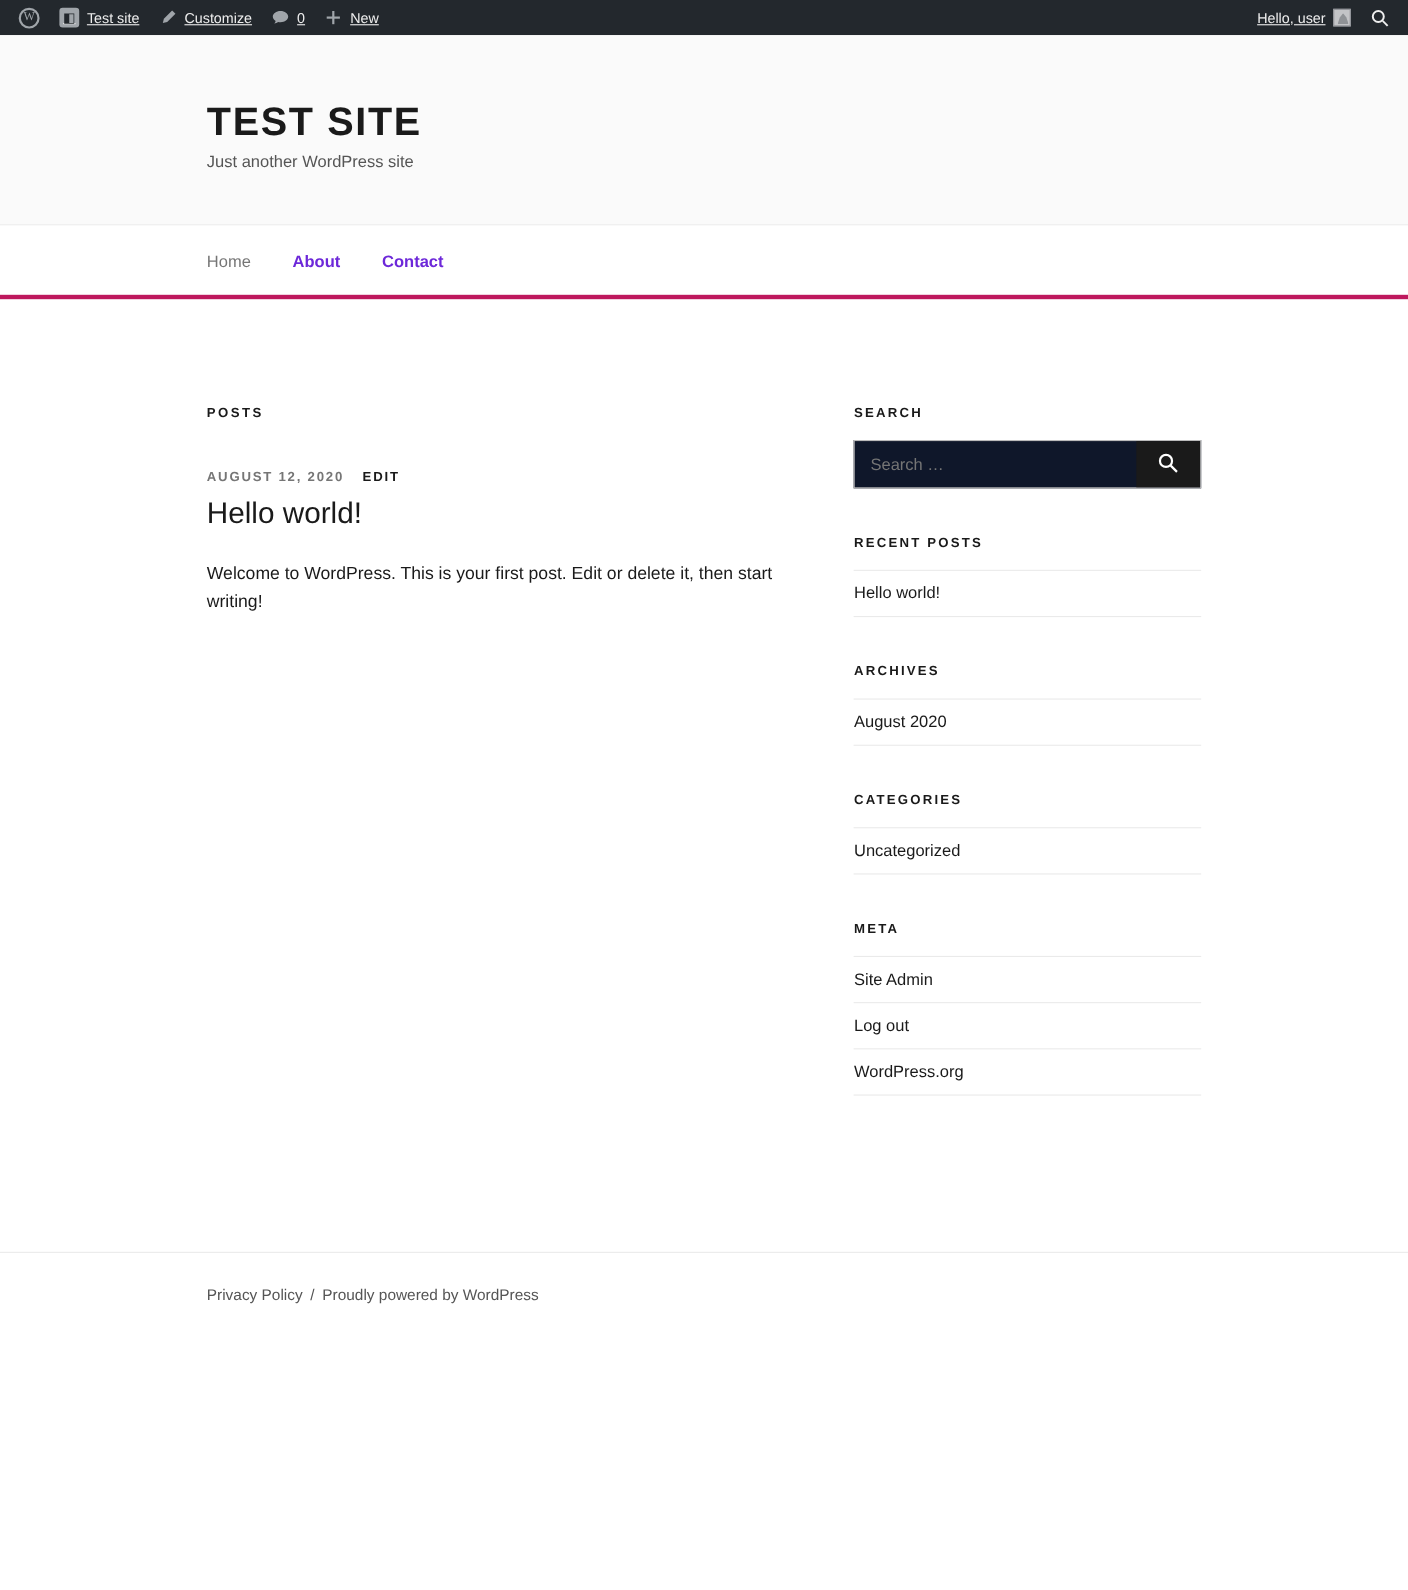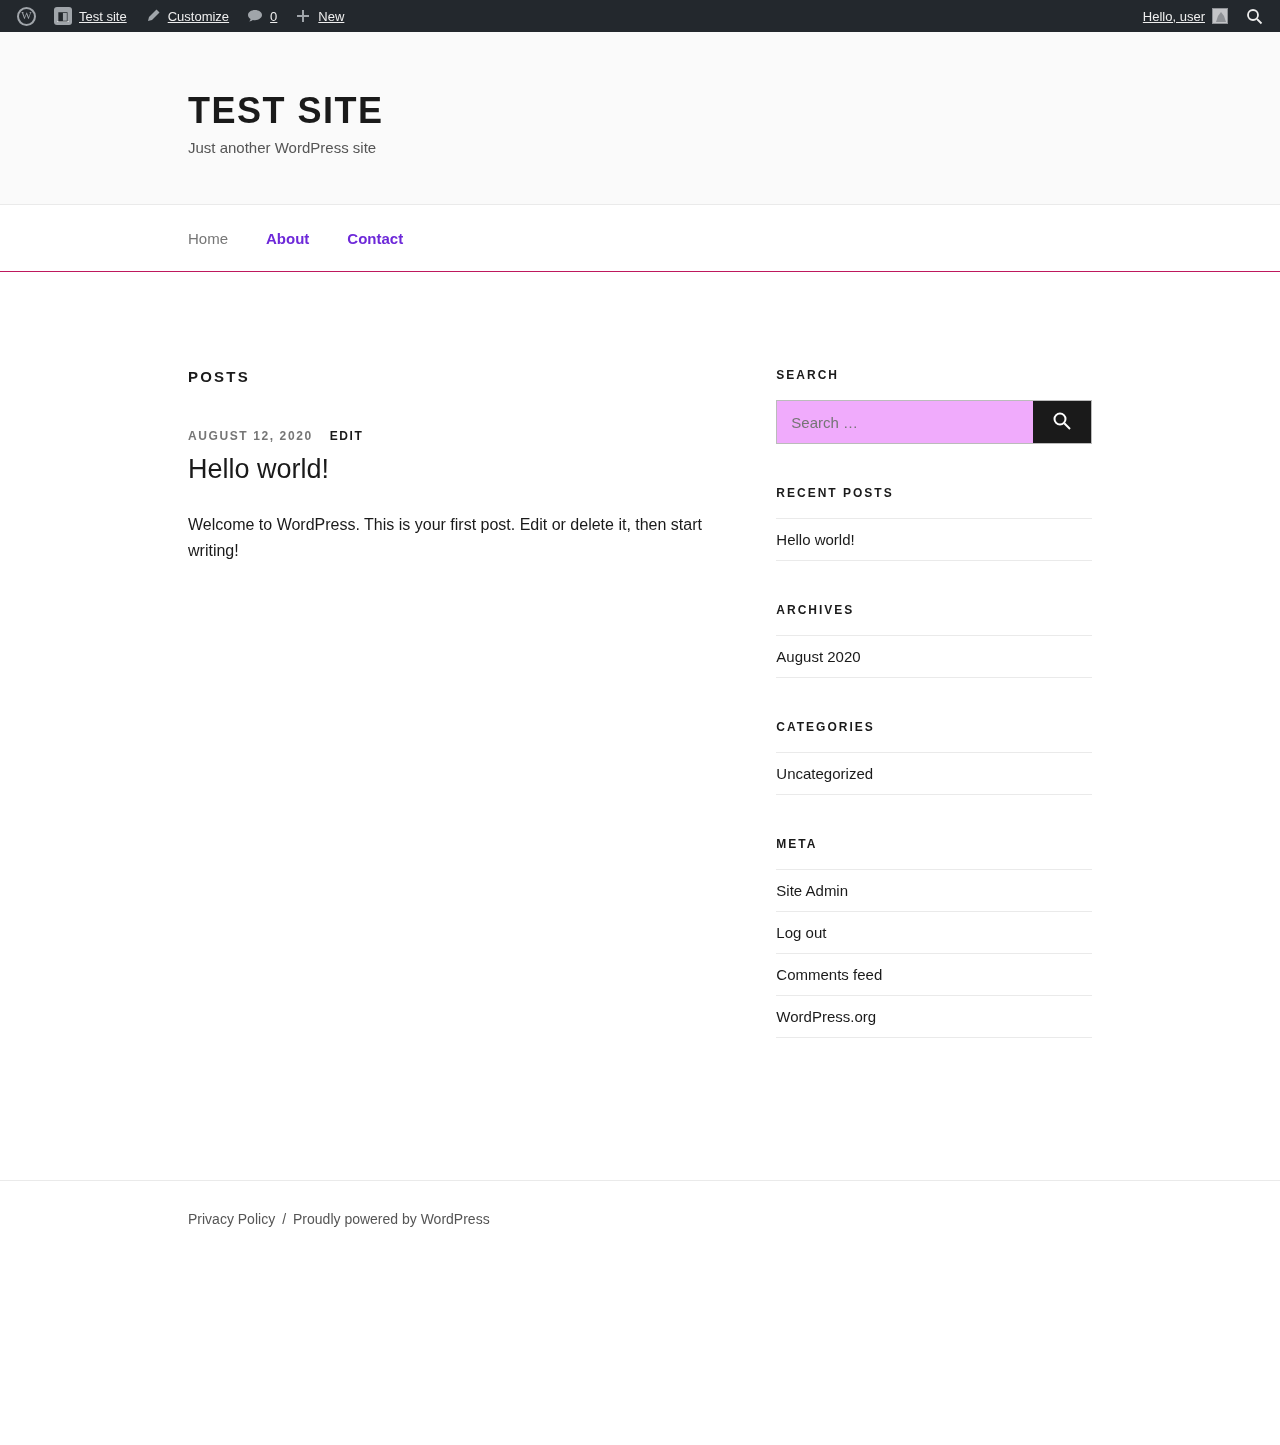--- a/index.html
+++ b/index.html
@@ -104,21 +104,21 @@
   }
   .site-desc {
     font-size: 15px;
     color: #555;
     margin: 0;
   }
 
   
   .site-nav {
     background: #ffffff;
-    border-bottom: 1px solid #be185d;
+    border-bottom: 4px solid #be185d;
     height: 67px;
   }
   .nav-inner {
     display: flex;
     align-items: center;
     height: 67px;
     gap: 0px;
   }
   .nav-item {
     font-size: 15px;
@@ -134,21 +134,21 @@
   .content-area {
     display: flex;
     gap: 72px;
     padding: 96px 0 0 0;
     align-items: flex-start;
   }
   .main-col { width: 530px; }
   .side-col { width: 324px; }
 
   .section-heading {
-    font-size: 15px;
+    font-size: 12px;
     font-weight: bold;
     letter-spacing: 2.2px;
     text-transform: uppercase;
     margin: 0 0 44px 0;
     color: #1a1a1a;
   }
 
   .entry-meta {
     font-size: 12px;
     font-weight: bold;
@@ -180,21 +180,21 @@
     font-weight: bold;
     letter-spacing: 2px;
     text-transform: uppercase;
     margin: 0 0 18px 0;
     color: #1a1a1a;
   }
   .search-form {
     display: flex;
     border: 1px solid #bbb;
     height: 44px;
-    background: #f0abfc;
+    background: #0f172a;
   }
   .search-input {
     flex: 1;
     border: 0;
     outline: none;
     padding: 0 14px;
     font-size: 15px;
     color: #666;
     font-family: "Liberation Sans", sans-serif;
     background: transparent;
@@ -375,23 +375,20 @@
       <section class="widget">
         <h2 class="widget-title">Meta</h2>
         <ul class="widget-list">
           <li>
             <a href="#">Site Admin</a>
           </li>
           <li>
             <a href="#">Log out</a>
           </li>
           <li>
-            <a href="#">Comments feed</a>
-          </li>
-          <li>
             <a href="#">WordPress.org</a>
           </li>
         </ul>
       </section>
 
     </aside>
   </div>
 </div>
 
 <footer class="site-footer">

